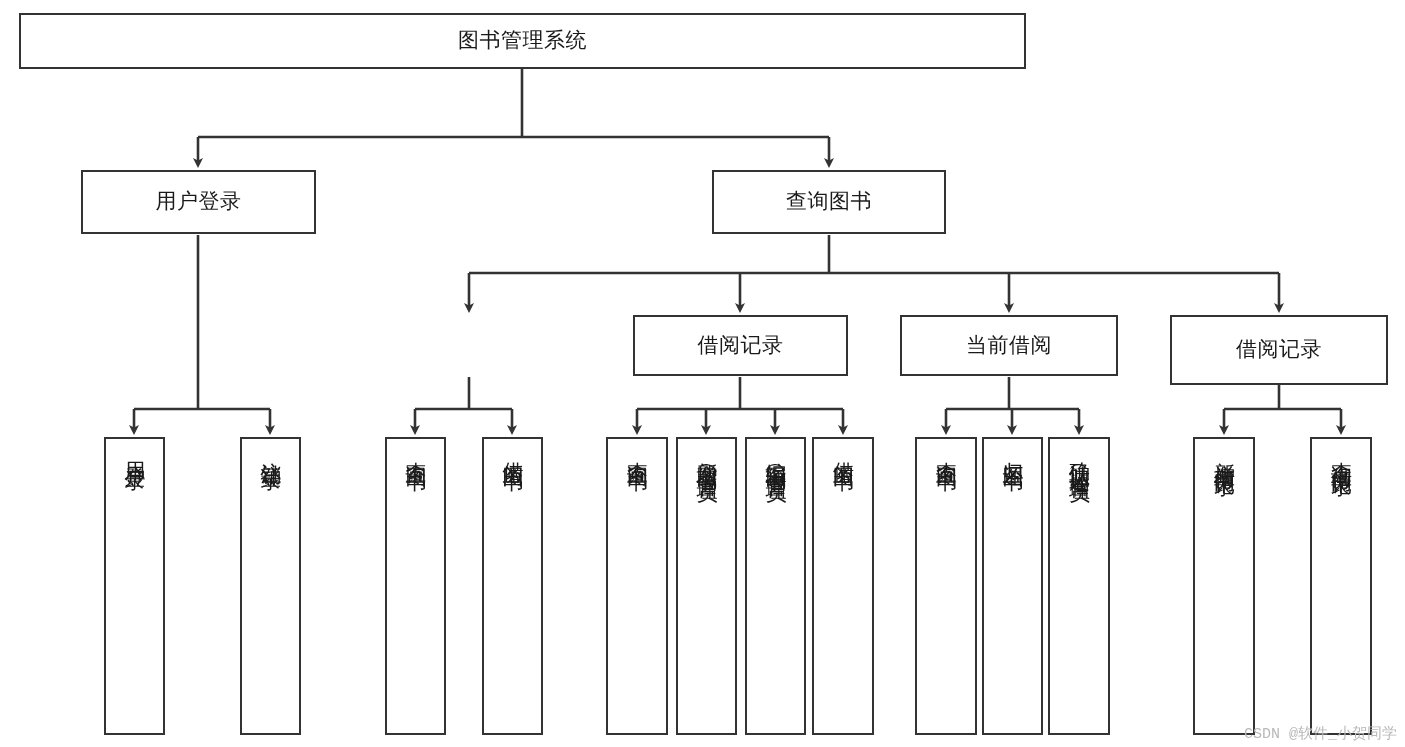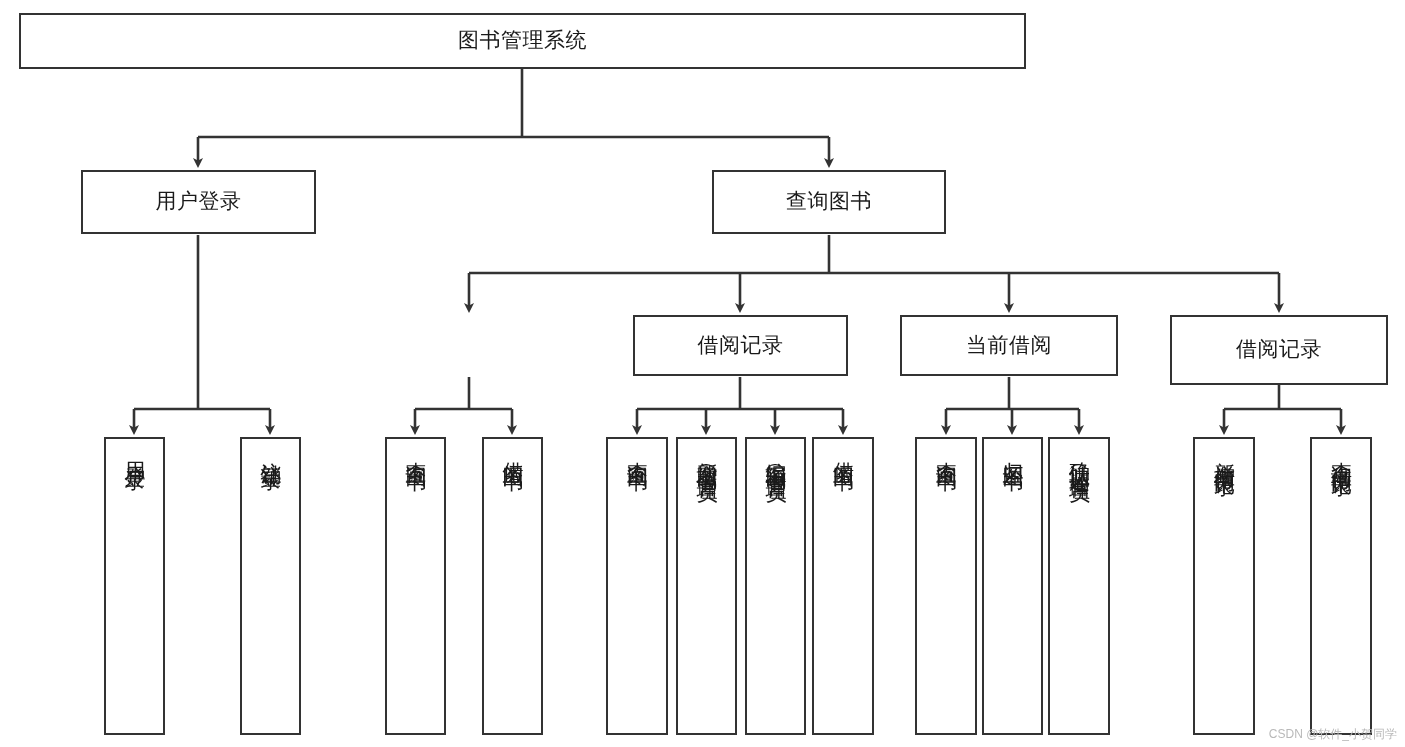--- a/index.html
+++ b/index.html
@@ -62,25 +62,25 @@
     writing-mode: vertical-rl;
     text-orientation: upright;
     font-size: 21px;
     letter-spacing: 3px;
     line-height: 1;
   }
   .watermark {
     position: absolute;
     right: 8px;
     bottom: 4px;
-    font-size: 12px;
+    font-size: 15px;
     color: #b9b9b9;
     z-index: 6;
     white-space: nowrap;
-    font-family: Liberation Sans, sans-serif;
+    font-family: Liberation Mono, monospace;
   }
 </style>
 </head>
 <body>
 
 <div id="diagram-root">
 
   <svg id="connector-layer" viewBox="0 0 1405 747" xmlns="http://www.w3.org/2000/svg">
     <defs>
       <marker id="arrow" markerWidth="10" markerHeight="10" refX="5" refY="5" orient="auto" markerUnits="userSpaceOnUse">

